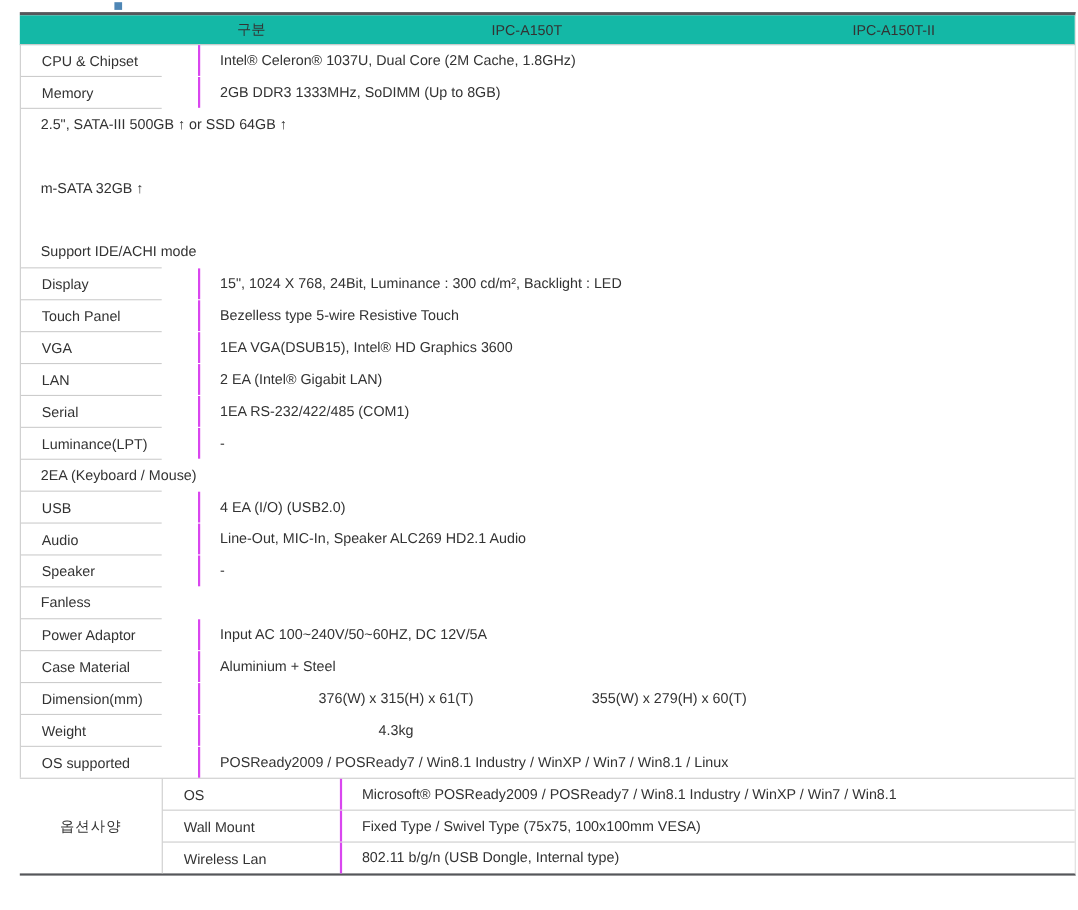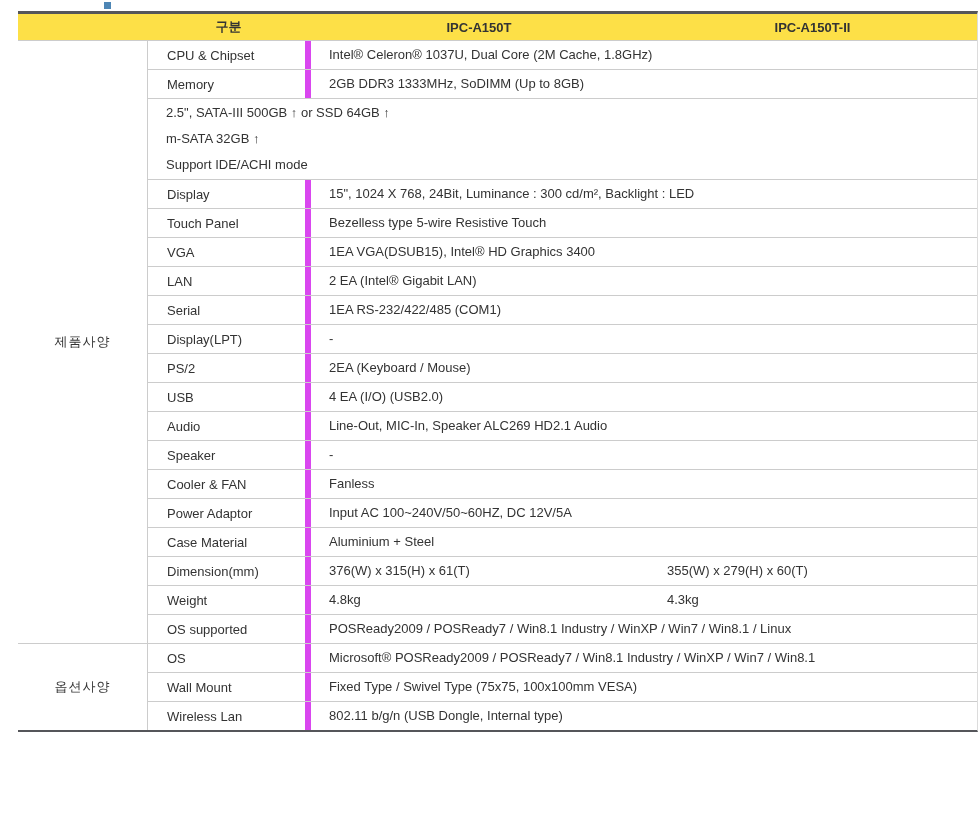--- a/index.html
+++ b/index.html
@@ -13,66 +13,67 @@
     background:#4e86b5;
   }
   .spec-table {
     position:absolute; left:18px; top:11px; width:960px;
     border-top:3px solid #55565a; border-bottom:2px solid #55565a;
     border-right:1px solid #dcdcdc;
     box-sizing:border-box;
   }
   .hdr {
     display:grid; grid-template-columns:129px 163px 338px 1fr;
-    background:#fde047; border-bottom:1px solid #cccccc;
-    height:26px; align-items:center; font-weight:bold;
+    background:#14b8a6; border-bottom:1px solid #cccccc;
+    height:26px; align-items:center; font-weight:normal;
   }
   .hdr > div { text-align:center; }
   .section { display:grid; grid-template-columns:129px 1fr; }
   .section.sep { border-top:1px solid #cccccc; }
   .group-cell {
     display:flex; align-items:center; justify-content:center;
     letter-spacing:1px;
   }
   .rows { border-left:1px solid #cccccc; }
   .row {
     display:grid; grid-template-columns:163px 1fr;
     min-height:28px; border-top:1px solid #cccccc;
   }
   .row:first-child { border-top:none; }
   .name-cell {
     display:flex; align-items:center; padding-left:19px;
-    border-right:6px solid #d946ef; box-sizing:border-box;
+    border-right:2px solid #d946ef; box-sizing:border-box;
   }
   .val-cell {
     display:flex; flex-direction:column; justify-content:space-between;
     padding:1px 10px 1px 18px;
+    gap:32px;
   }
   .val-line { line-height:26px; white-space:nowrap; }
   .val-split {
     display:grid; grid-template-columns:338px 1fr; align-items:center;
     padding:1px 0;
+    text-align:center;
   }
   .val-split > div { padding-left:18px; line-height:26px; white-space:nowrap; }
 </style>
 </head>
 <body>
 
 <div class="top-dot"></div>
 
 <div class="spec-table">
   <div class="hdr">
     <div></div>
     <div>구분</div>
     <div>IPC-A150T</div>
     <div>IPC-A150T-II</div>
   </div>
   <div id="sections-root">
       <div class="section">
-        <div class="group-cell">제품사양</div>
         <div class="rows">
           <div class="row">
             <div class="name-cell">CPU &amp; Chipset</div>
             <div class="val-cell">
               <div class="val-line">Intel® Celeron® 1037U, Dual Core (2M Cache, 1.8GHz)</div>
             </div>
           </div>
           <div class="row">
             <div class="name-cell">Memory</div>
             <div class="val-cell">
@@ -94,43 +95,42 @@
           </div>
           <div class="row">
             <div class="name-cell">Touch Panel</div>
             <div class="val-cell">
               <div class="val-line">Bezelless type 5-wire Resistive Touch</div>
             </div>
           </div>
           <div class="row">
             <div class="name-cell">VGA</div>
             <div class="val-cell">
-              <div class="val-line">1EA VGA(DSUB15), Intel® HD Graphics 3400</div>
+              <div class="val-line">1EA VGA(DSUB15), Intel® HD Graphics 3600</div>
             </div>
           </div>
           <div class="row">
             <div class="name-cell">LAN</div>
             <div class="val-cell">
               <div class="val-line">2 EA (Intel® Gigabit LAN)</div>
             </div>
           </div>
           <div class="row">
             <div class="name-cell">Serial</div>
             <div class="val-cell">
               <div class="val-line">1EA RS-232/422/485 (COM1)</div>
             </div>
           </div>
           <div class="row">
-            <div class="name-cell">Display(LPT)</div>
+            <div class="name-cell">Luminance(LPT)</div>
             <div class="val-cell">
               <div class="val-line">-</div>
             </div>
           </div>
           <div class="row">
-            <div class="name-cell">PS/2</div>
             <div class="val-cell">
               <div class="val-line">2EA (Keyboard / Mouse)</div>
             </div>
           </div>
           <div class="row">
             <div class="name-cell">USB</div>
             <div class="val-cell">
               <div class="val-line">4 EA (I/O) (USB2.0)</div>
             </div>
           </div>
@@ -140,21 +140,20 @@
               <div class="val-line">Line-Out, MIC-In, Speaker ALC269 HD2.1 Audio</div>
             </div>
           </div>
           <div class="row">
             <div class="name-cell">Speaker</div>
             <div class="val-cell">
               <div class="val-line">-</div>
             </div>
           </div>
           <div class="row">
-            <div class="name-cell">Cooler &amp; FAN</div>
             <div class="val-cell">
               <div class="val-line">Fanless</div>
             </div>
           </div>
           <div class="row">
             <div class="name-cell">Power Adaptor</div>
             <div class="val-cell">
               <div class="val-line">Input AC 100~240V/50~60HZ, DC 12V/5A</div>
             </div>
           </div>
@@ -167,21 +166,20 @@
           <div class="row">
             <div class="name-cell">Dimension(mm)</div>
             <div class="val-split">
               <div>376(W) x 315(H) x 61(T)</div>
               <div>355(W) x 279(H) x 60(T)</div>
             </div>
           </div>
           <div class="row">
             <div class="name-cell">Weight</div>
             <div class="val-split">
-              <div>4.8kg</div>
               <div>4.3kg</div>
             </div>
           </div>
           <div class="row">
             <div class="name-cell">OS supported</div>
             <div class="val-cell">
               <div class="val-line">POSReady2009 / POSReady7 / Win8.1 Industry / WinXP / Win7 / Win8.1 / Linux</div>
             </div>
           </div>
         </div>

